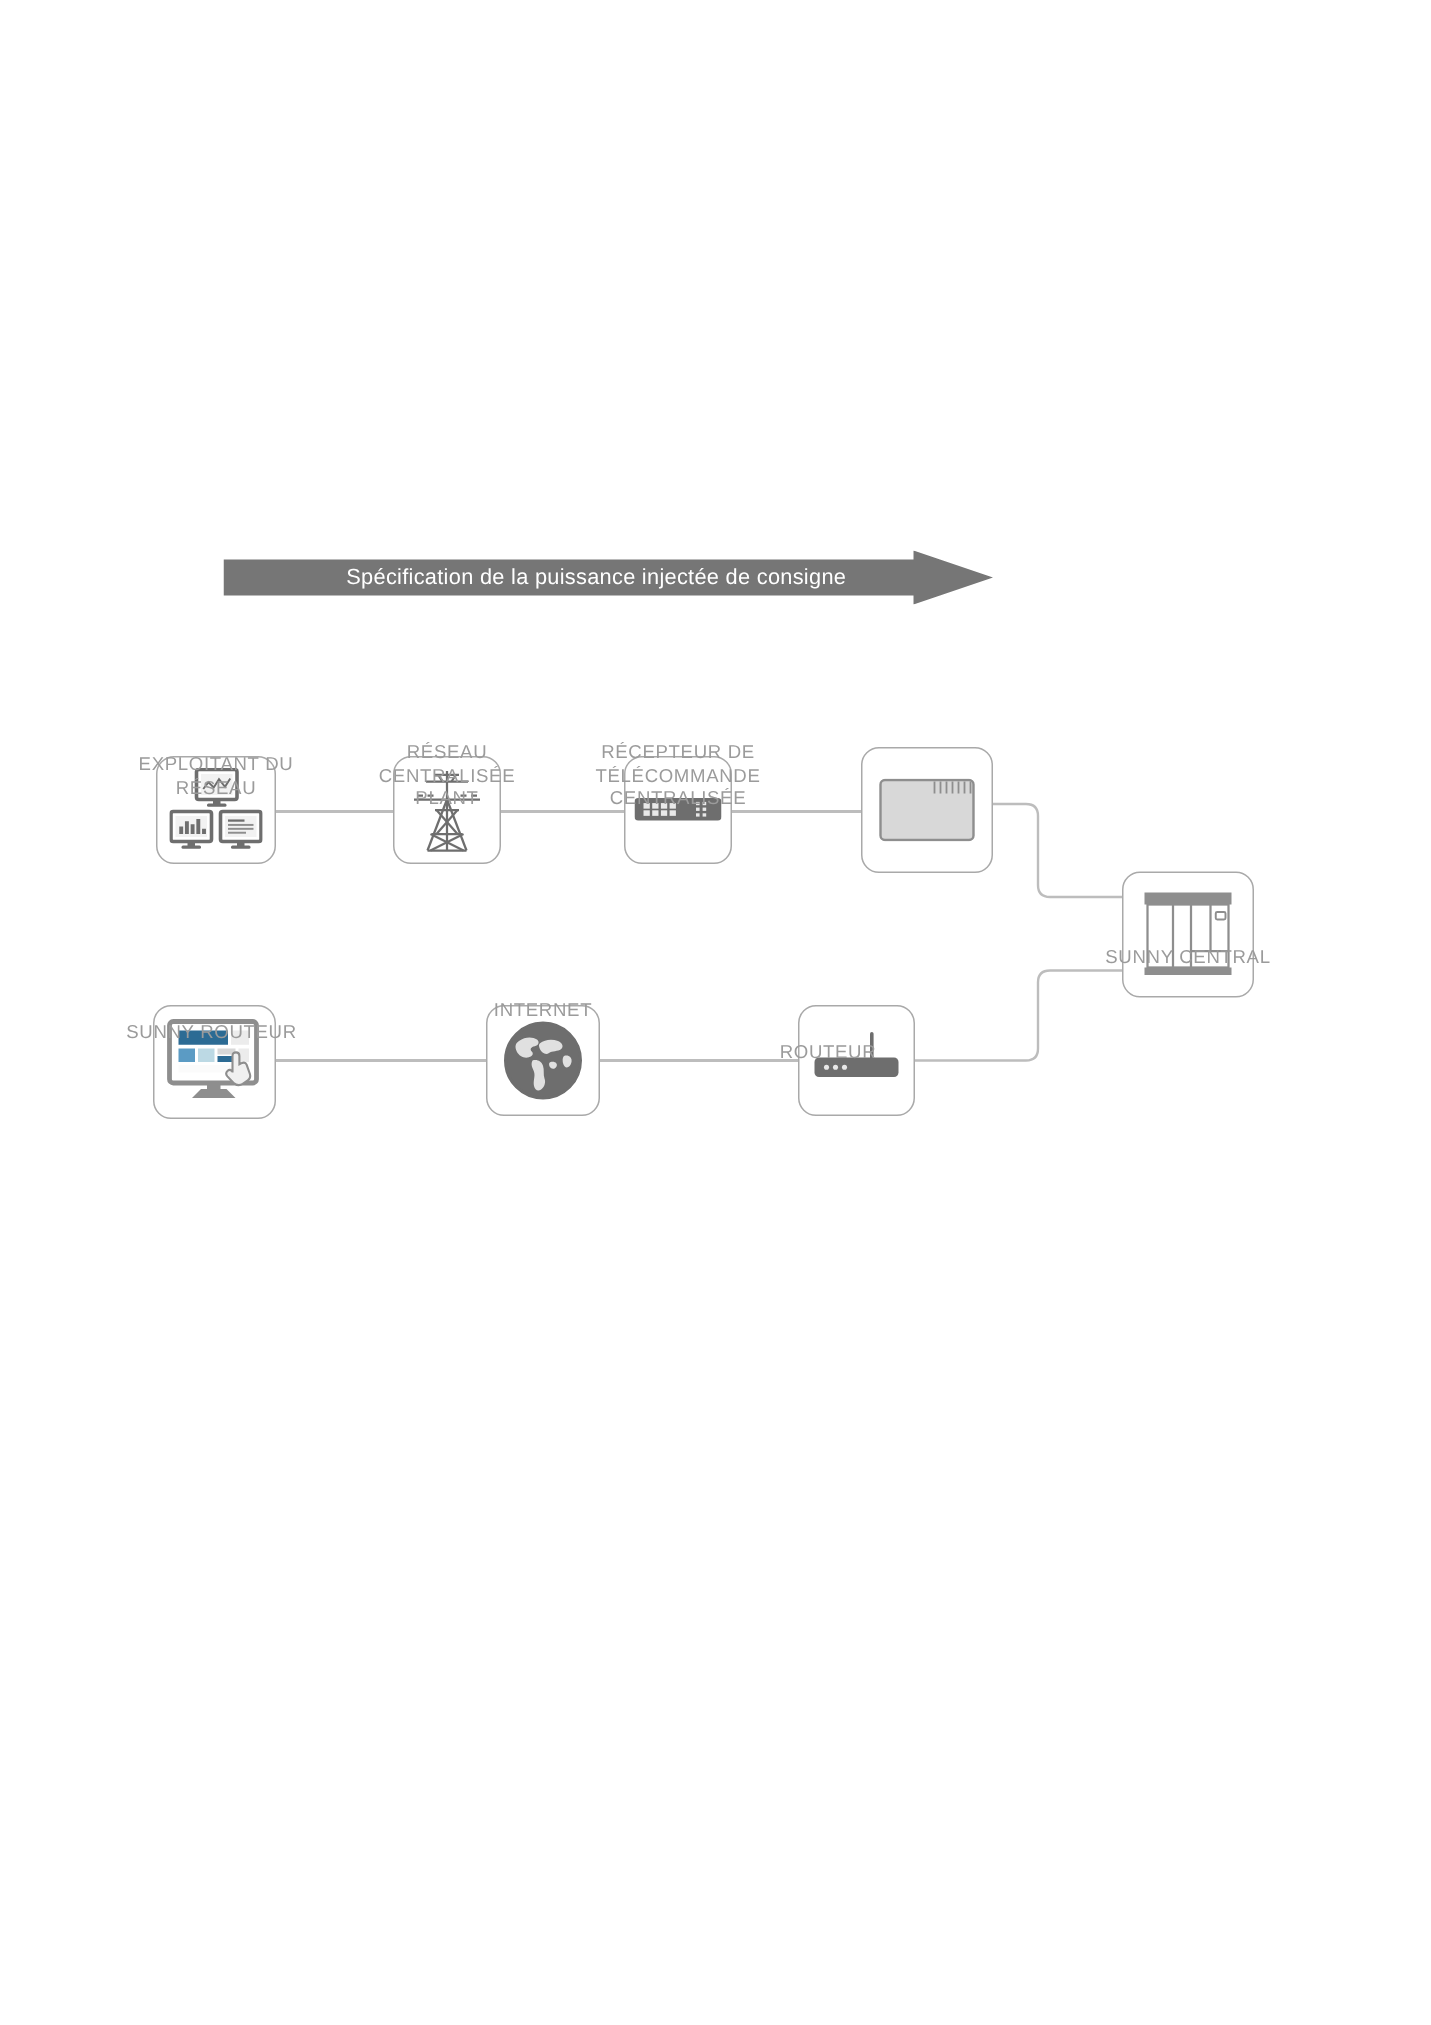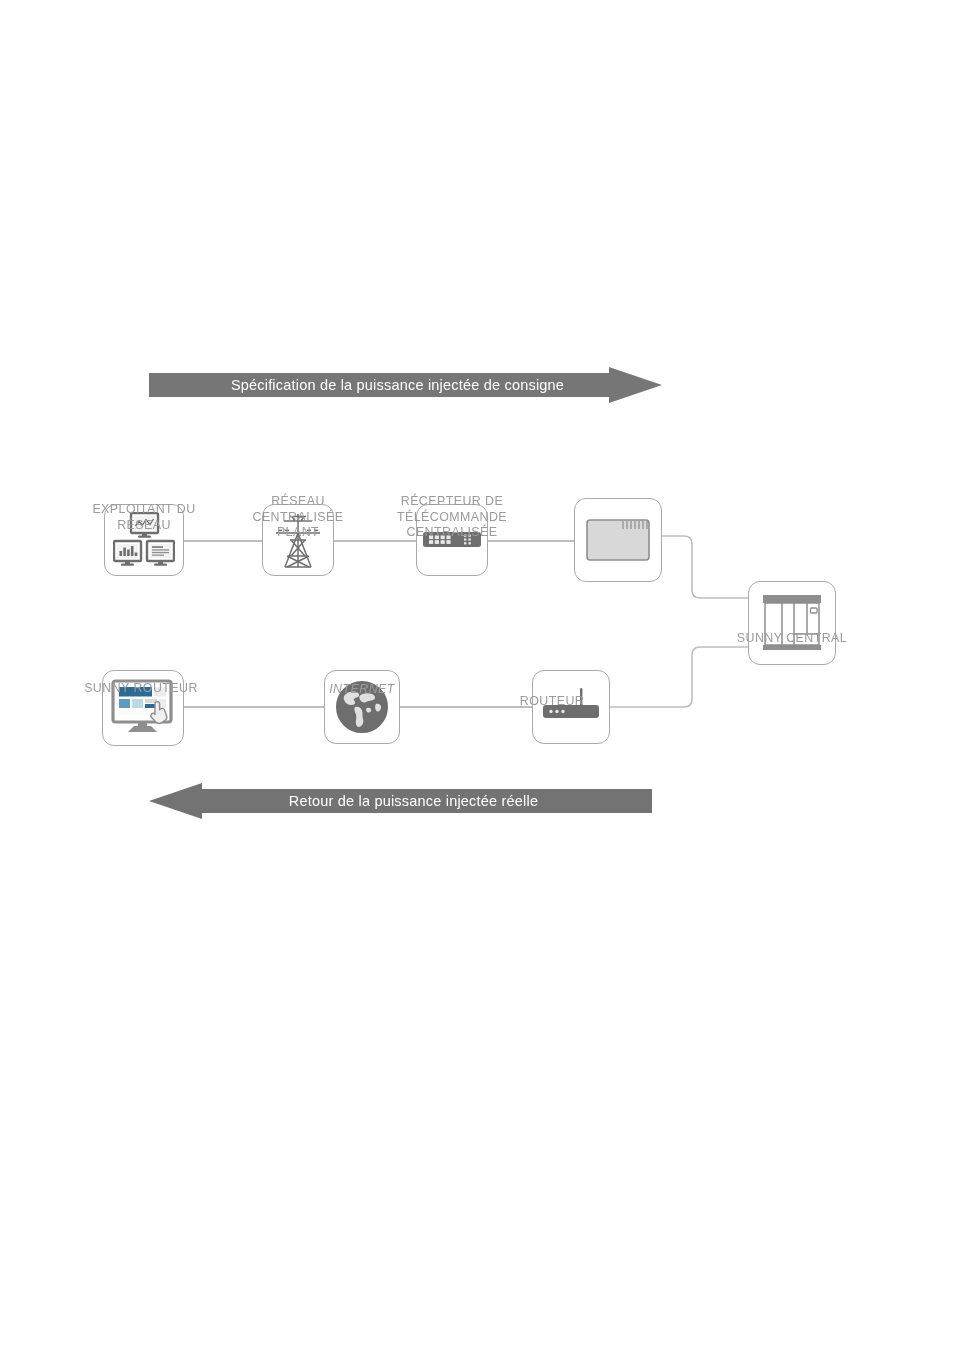--- a/index.html
+++ b/index.html
@@ -55,26 +55,20 @@
 
 <div id="canvas">
 
   <div class="arrow-band" style="left:149px; top:367px; width:513px; height:36px;">
     <svg width="513" height="36" viewBox="0 0 513 36">
       <path d="M0,6 L460,6 L460,0 L513,18 L460,36 L460,30 L0,30 Z" fill="#767676"></path>
     </svg>
     <div class="arrow-label shift-left">Spécification de la puissance injectée de consigne</div>
   </div>
 
-  <div class="arrow-band" style="left:149px; top:783px; width:503px; height:36px;">
-    <svg width="503" height="36" viewBox="0 0 503 36">
-      <path d="M503,6 L53,6 L53,0 L0,18 L53,36 L53,30 L503,30 Z" fill="#737373"></path>
-    </svg>
-    <div class="arrow-label shift-right">Retour de la puissance injectée réelle</div>
-  </div>
 
   <div class="wire wire-h" style="left:183px; top:540px; width:79px;"></div>
   <div class="wire wire-h" style="left:334px; top:540px; width:82px;"></div>
   <div class="wire wire-h" style="left:488px; top:540px; width:86px;"></div>
 
   <svg class="wire-svg" style="left:658px; top:533px; width:100px; height:72px;">
     <path d="M0,3 L26,3 Q34,3 34,11 L34,57 Q34,65 42,65 L94,65" fill="none" stroke="#bdbdbd" stroke-width="1.6"></path>
   </svg>
 
   <svg class="wire-svg" style="left:610px; top:645px; width:142px; height:65px;">
@@ -103,21 +97,21 @@
 
 
   <div class="caption" style="left:692px; top:587px; width:200px;">
     <div>SUNNY CENTRAL</div>
   </div>
 
   <div class="caption" style="left:41px; top:637px; width:200px;">
     <div>SUNNY ROUTEUR</div>
   </div>
 
-  <div class="caption" style="left:262px; top:638px; width:200px;font-style:italic;">
+  <div class="caption" style="left:262px; top:622px; width:200px;">
     <div>INTERNET</div>
   </div>
 
   <div class="caption" style="left:452px; top:650px; width:200px;">
     <div>ROUTEUR</div>
   </div>
 
   <div class="node" style="left:104px; top:504px; width:80px; height:72px;">
     <div class="node-inner">
       <svg width="62" height="56" viewBox="0 0 62 56">

